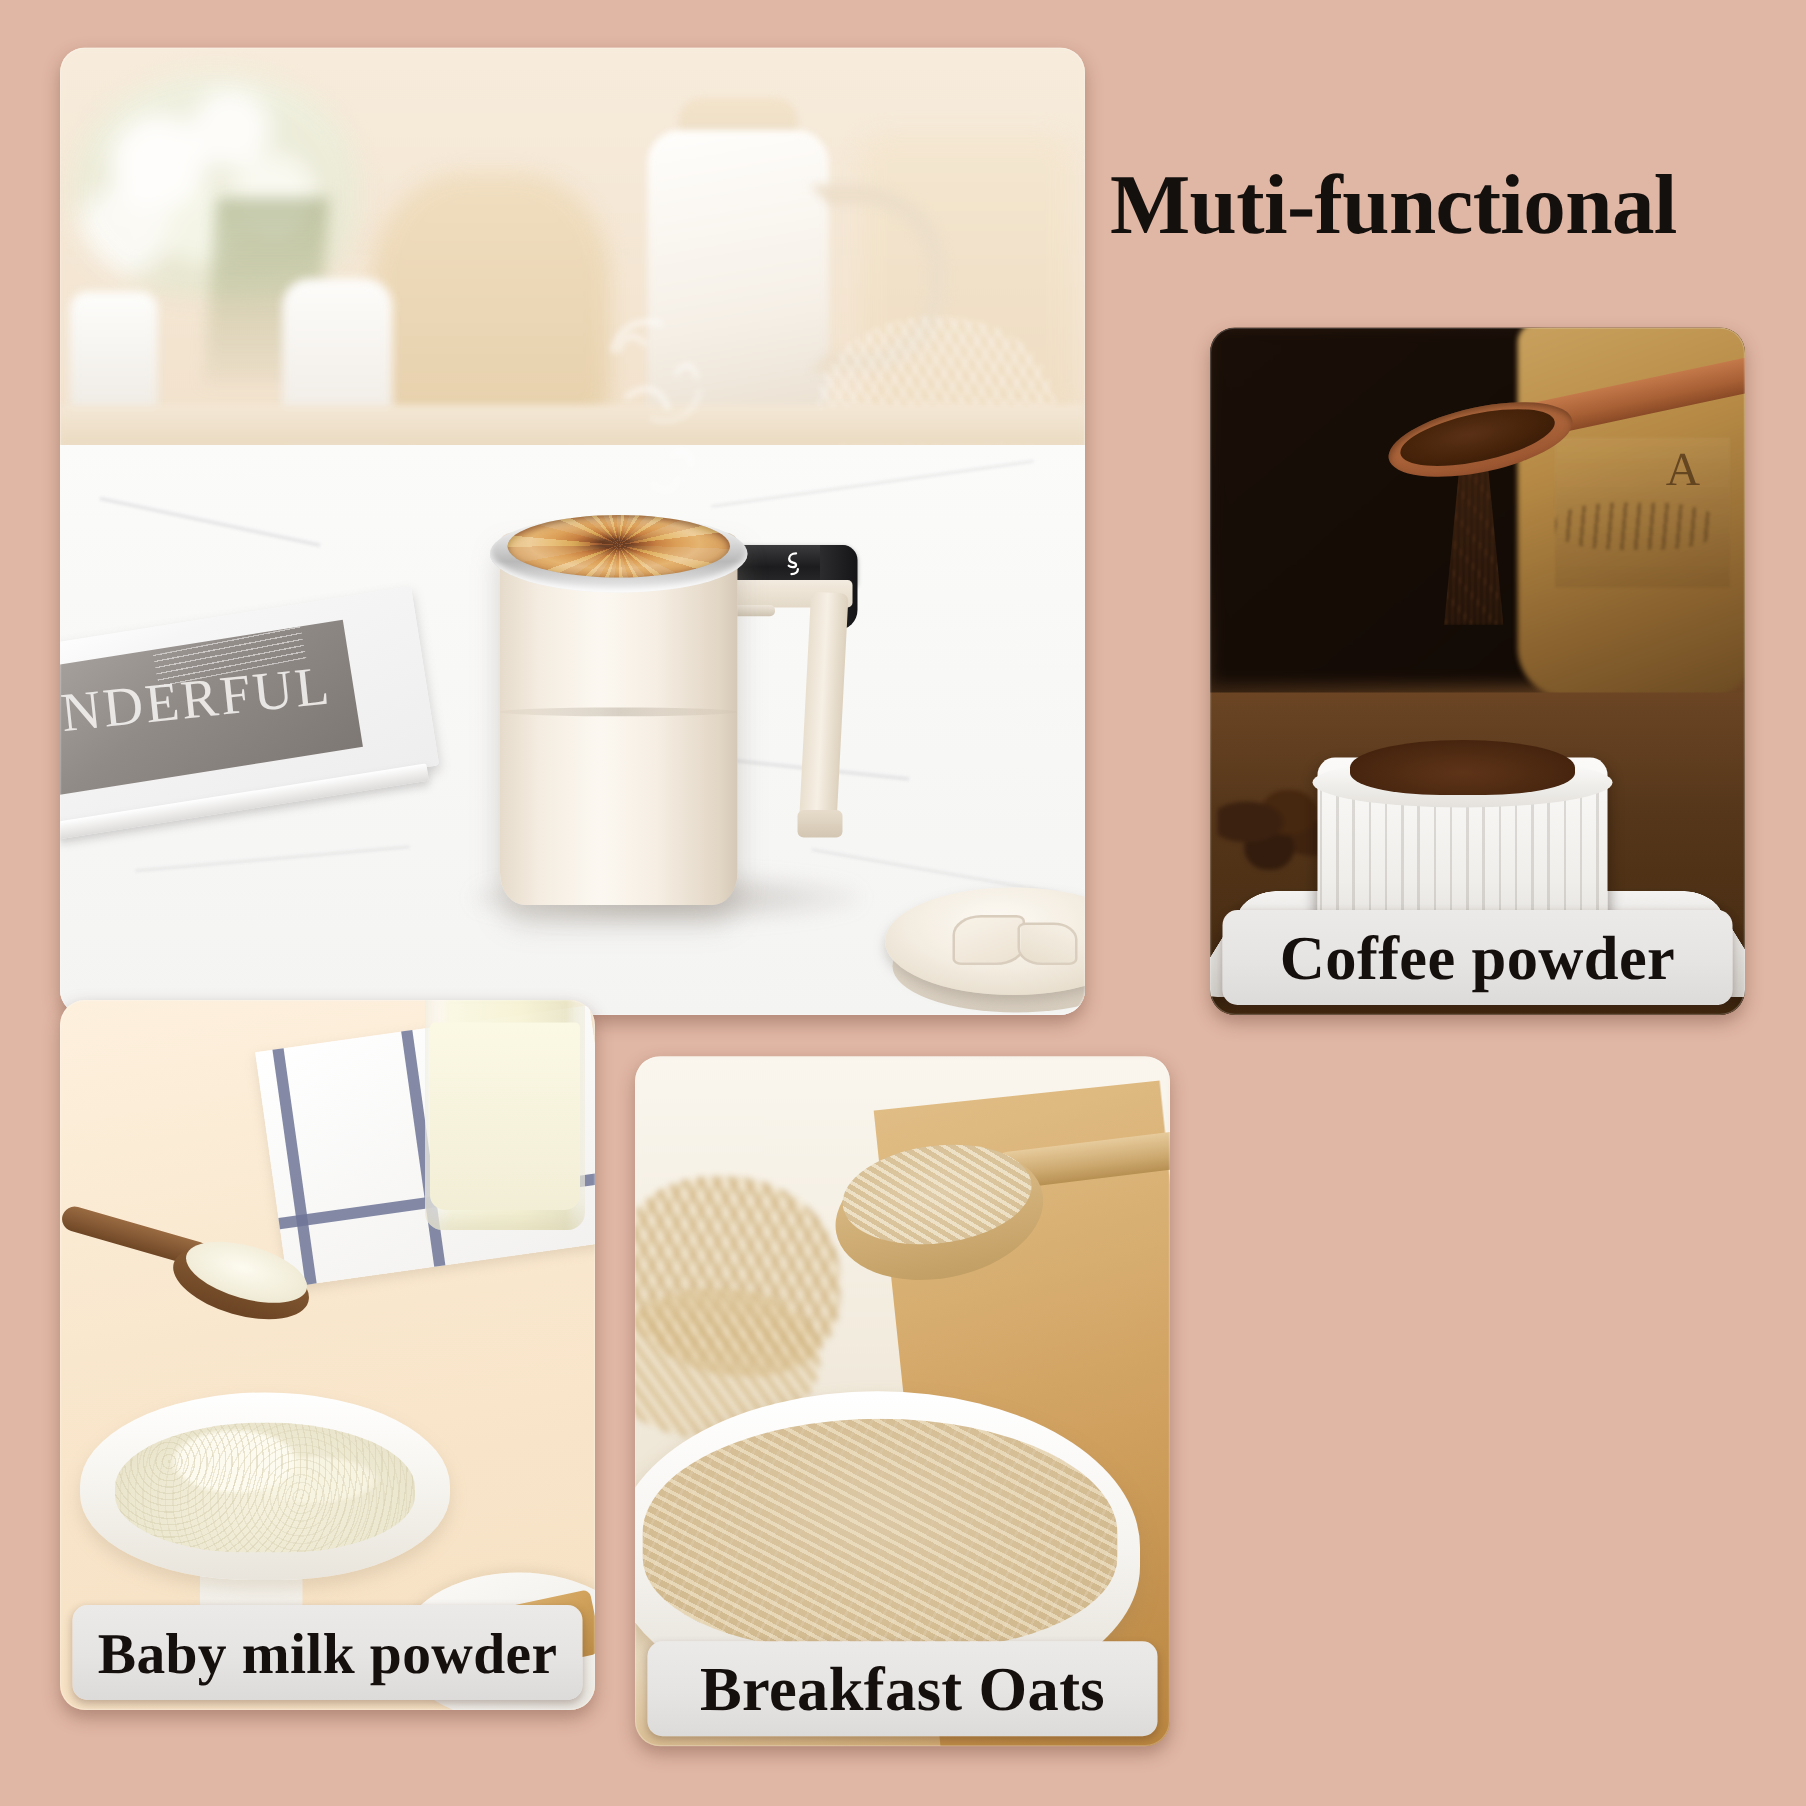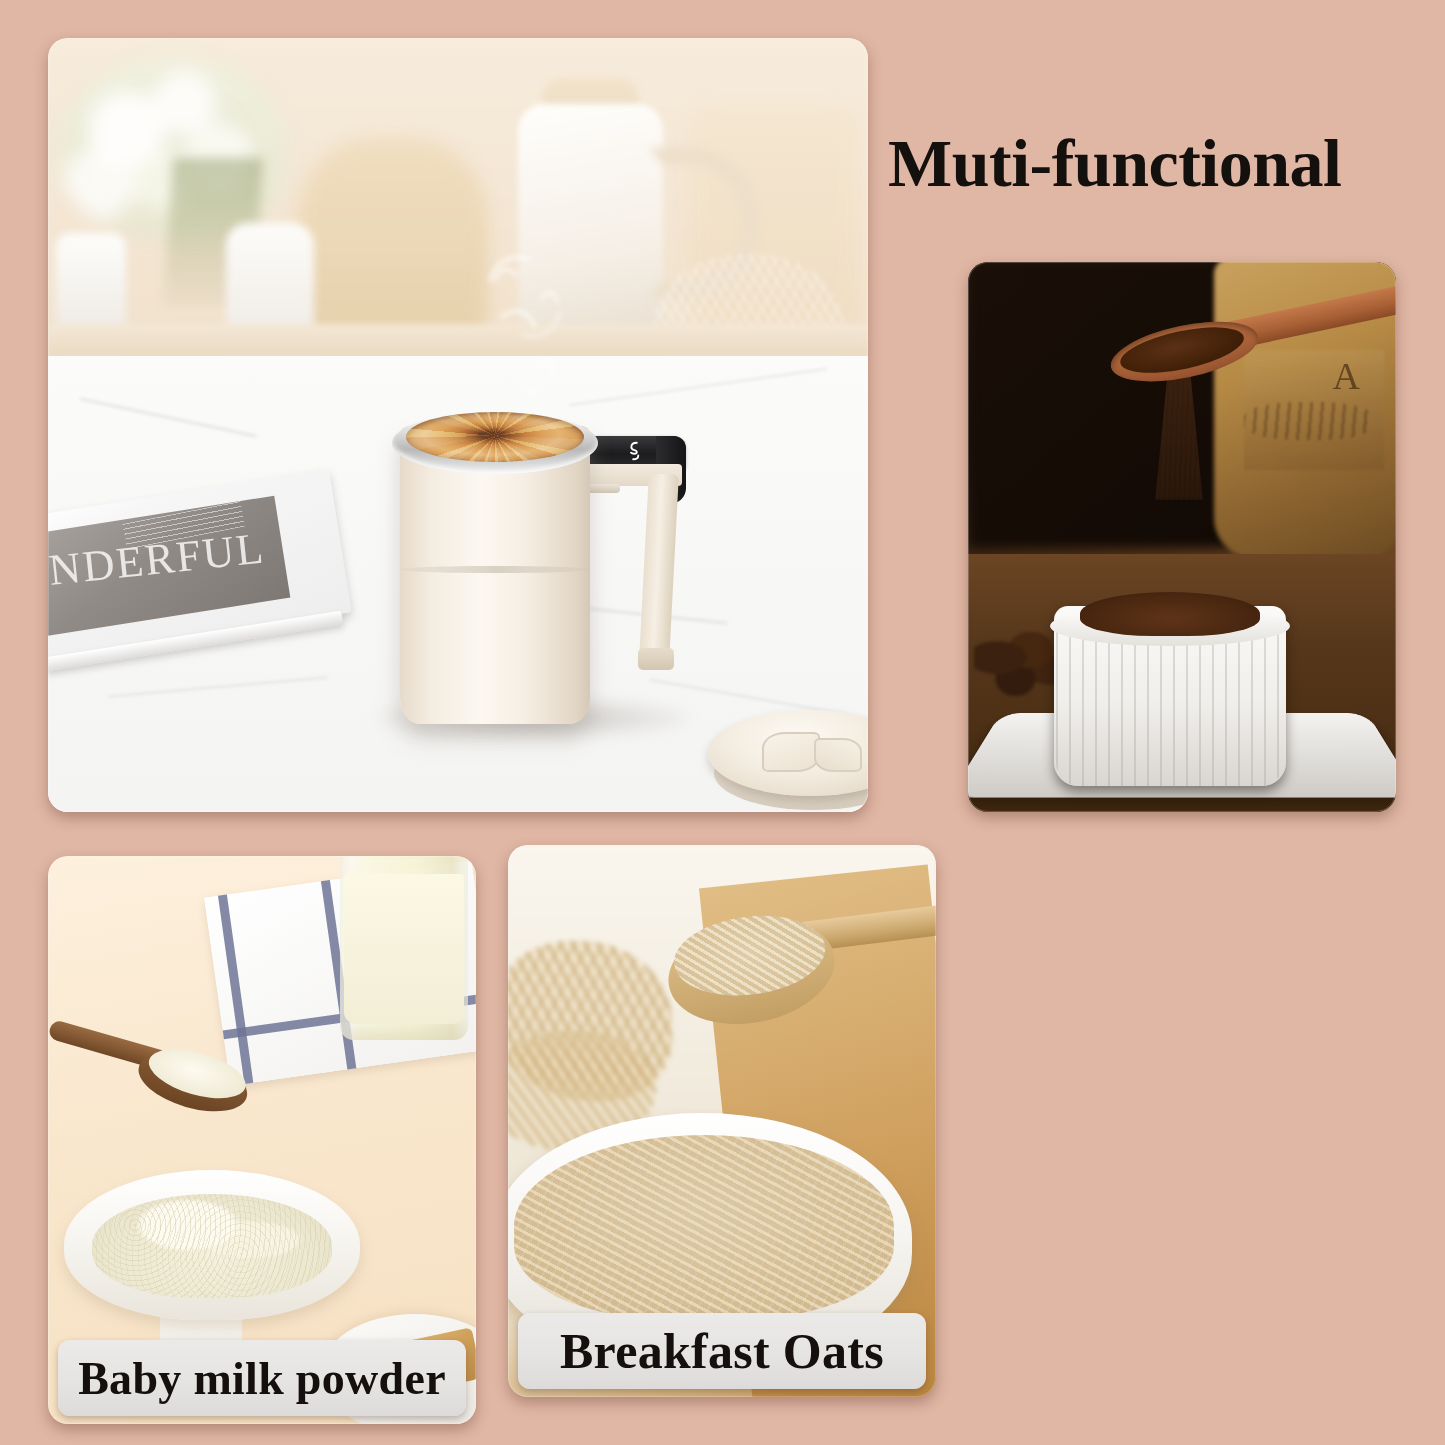--- a/index.html
+++ b/index.html
@@ -410,21 +410,21 @@
     position:absolute; left:6px; bottom:116px; width:92px; height:64px;
     background:
       radial-gradient(ellipse at 25% 40%, #3b2110 0 28%, transparent 32%),
       radial-gradient(ellipse at 62% 28%, #46270f 0 26%, transparent 30%),
       radial-gradient(ellipse at 45% 72%, #331c0d 0 26%, transparent 30%),
       radial-gradient(ellipse at 84% 60%, #402410 0 24%, transparent 28%);
     filter:blur(1.5px);
   }
 
   
-  #panel-baby{ left:48px; top:856px; width:428px; height:568px; }
+  #panel-baby{ left:48px; top:800px; width:428px; height:568px; }
   #panel-oats{ left:508px; top:845px; width:428px; height:552px; }
   #panel-protein{ left:968px; top:845px; width:428px; height:552px; }
 
   
   .baby-scene{ position:absolute; inset:0; background:linear-gradient(170deg,#fdf0dd 0%,#f9e7cd 45%,#f6e0c2 100%); }
   .bb-napkin{
     position:absolute; right:-10px; top:22px; width:270px; height:190px;
     background:linear-gradient(160deg,#ffffff,#f2f1ef);
     transform:rotate(-8deg);
     box-shadow:0 4px 9px rgba(180,160,135,.3);
@@ -727,20 +727,23 @@
       <div class="cf-fall"></div>
       <div class="cf-ramekin"></div>
       <div class="cf-ramekin-ridges"></div>
       <div class="cf-ramekin-lip"></div>
       <div class="cf-mound"></div>
       <div class="cf-spoon">
         <div class="cf-spoon-handle"></div>
         <div class="cf-spoon-bowl"></div>
         <div class="cf-spoon-grounds"></div>
       </div>
+    </div>
+    <div class="caption">
+      <span>Coffee powder</span>
     </div>
   </div>
 
   <div class="panel" id="panel-baby">
     <div class="photo baby-scene">
       <div class="bb-napkin">
         <div class="bb-stripe" style="left:14px; top:0; width:9px; height:100%;"></div>
         <div class="bb-stripe" style="left:118px; top:0; width:9px; height:100%;"></div>
         <div class="bb-stripe" style="left:0; top:134px; width:100%; height:9px;"></div>
       </div>

